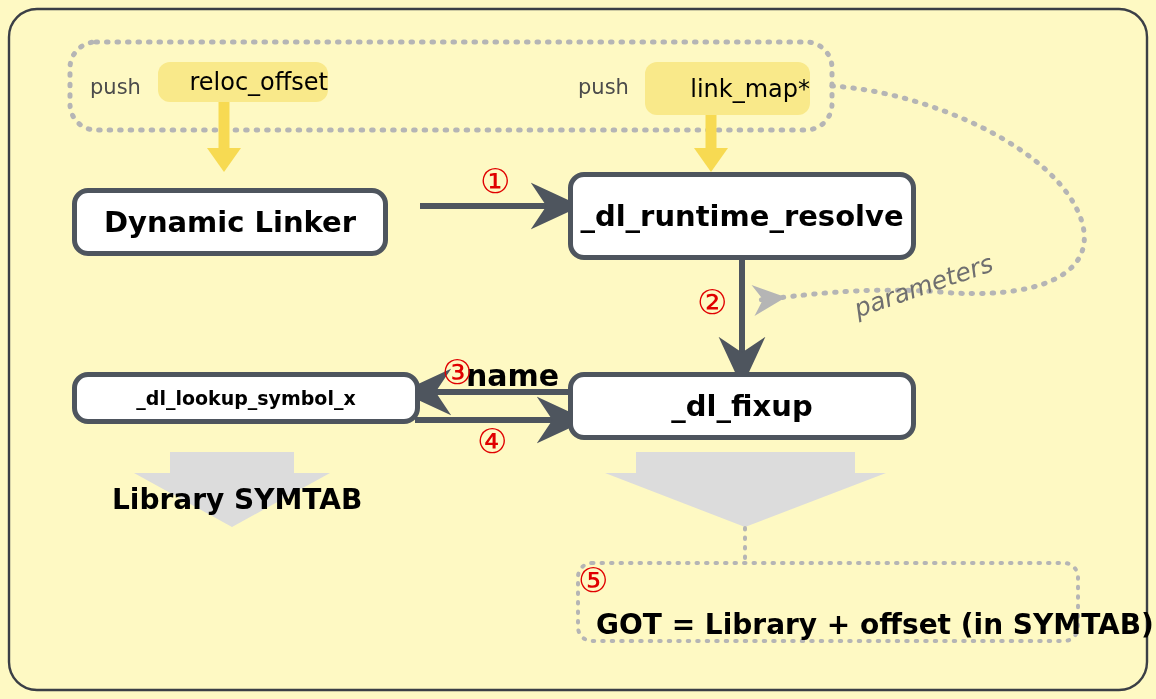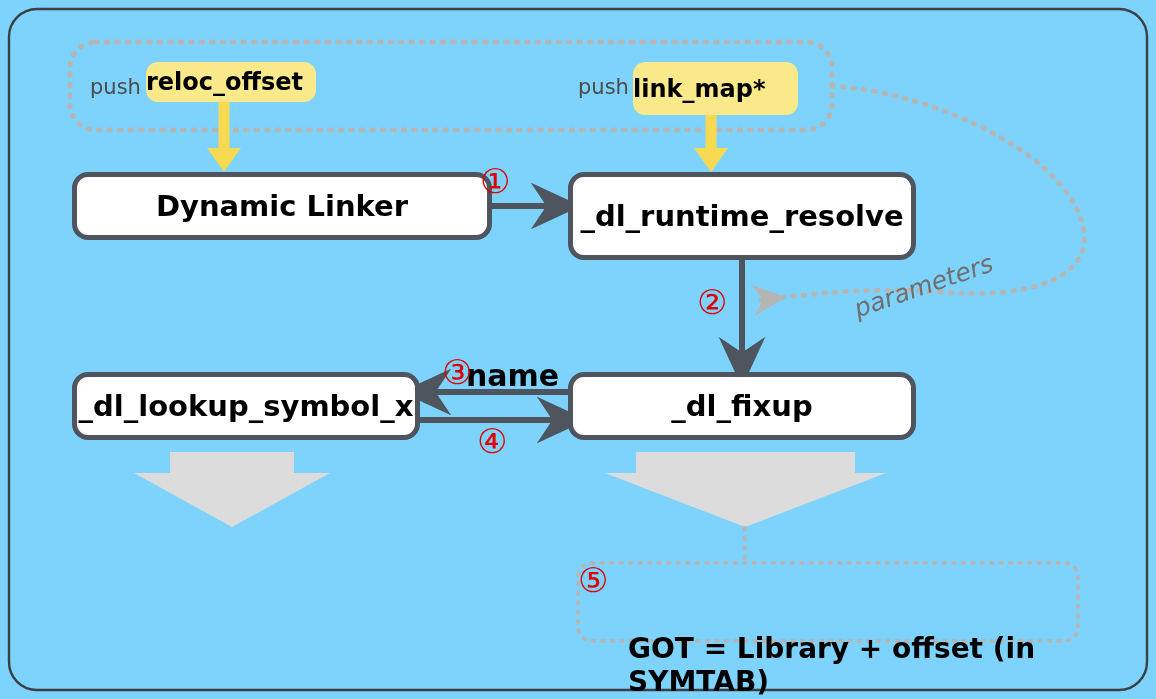--- a/index.html
+++ b/index.html
@@ -8,21 +8,21 @@
     padding: 0;
     background: #ffffff;
   }
   body {
     font-family: "DejaVu Sans", "Liberation Sans", sans-serif;
   }
   #canvas {
     position: relative;
     width: 1156px;
     height: 699px;
-    background: #7dd3fc;
+    background: #fef9c3;
     overflow: hidden;
   }
   #vec {
     position: absolute;
     left: 0;
     top: 0;
     width: 1156px;
     height: 699px;
   }
 
@@ -46,24 +46,25 @@
   }
 
   
   .pill {
     position: absolute;
     box-sizing: border-box;
     background: #F9E98A;
     border-radius: 12px;
     display: flex;
     align-items: center;
-    justify-content: flex-start;
-    font-weight: bold;
+    justify-content: flex-end;
+    font-weight: normal;
     color: #000000;
     z-index: 6;
+    margin-left: 12px;
   }
 
   
   .push-label {
     position: absolute;
     color: #4b4b4b;
     font-size: 21px;
     font-weight: normal;
     z-index: 6;
   }
@@ -157,29 +158,29 @@
   <div class="pill" style="left:146px; top:62px; width:170px; height:40px; font-size:24px;">
     <span>reloc_offset</span>
   </div>
 
   <div class="push-label" style="left:578px; top:75px;">push</div>
 
   <div class="pill" style="left:633px; top:62px; width:165px; height:53px; font-size:24px;">
     <span>link_map*</span>
   </div>
 
-  <div class="node" style="left:72px; top:172px; width:420px; height:68px; font-size:29px;">
+  <div class="node" style="left:72px; top:188px; width:316px; height:68px; font-size:29px;">
     <span>Dynamic Linker</span>
   </div>
 
   <div class="node" style="left:568px; top:172px; width:348px; height:88px; font-size:29px;">
     <span>_dl_runtime_resolve</span>
   </div>
 
-  <div class="node" style="left:72px; top:372px; width:348px; height:68px; font-size:29px;">
+  <div class="node" style="left:72px; top:372px; width:348px; height:52px; font-size:19px;">
     <span>_dl_lookup_symbol_x</span>
   </div>
 
   <div class="node" style="left:568px; top:372px; width:348px; height:68px; font-size:29px;text-align:right;">
     <span>_dl_fixup</span>
   </div>
 
   <div class="circ" style="left:480px; top:164px;">①</div>
 
   <div class="circ" style="left:697px; top:285px;">②</div>
@@ -187,17 +188,18 @@
   <div class="circ" style="left:442px; top:355px;">③</div>
 
   <div class="circ" style="left:477px; top:424px;">④</div>
 
   <div class="circ" style="left:578px; top:563px;">⑤</div>
 
   <div class="param-label" style="left:855px; top:295px;">parameters</div>
 
   <div class="blab" style="left:466px; top:358px; font-size:30px;">name</div>
 
-
-
-  <div class="blab" style="left:596px; top:632px; font-size:28px;margin-left:32px;">GOT = Library + offset (in SYMTAB)</div>
+  <div class="blab" style="left:112px; top:483px; font-size:28px;">Library   SYMTAB</div>
+
+
+  <div class="blab" style="left:596px; top:608px; font-size:28px;">GOT = Library + offset (in SYMTAB)</div>
 
 </div>
 
 </body></html>

